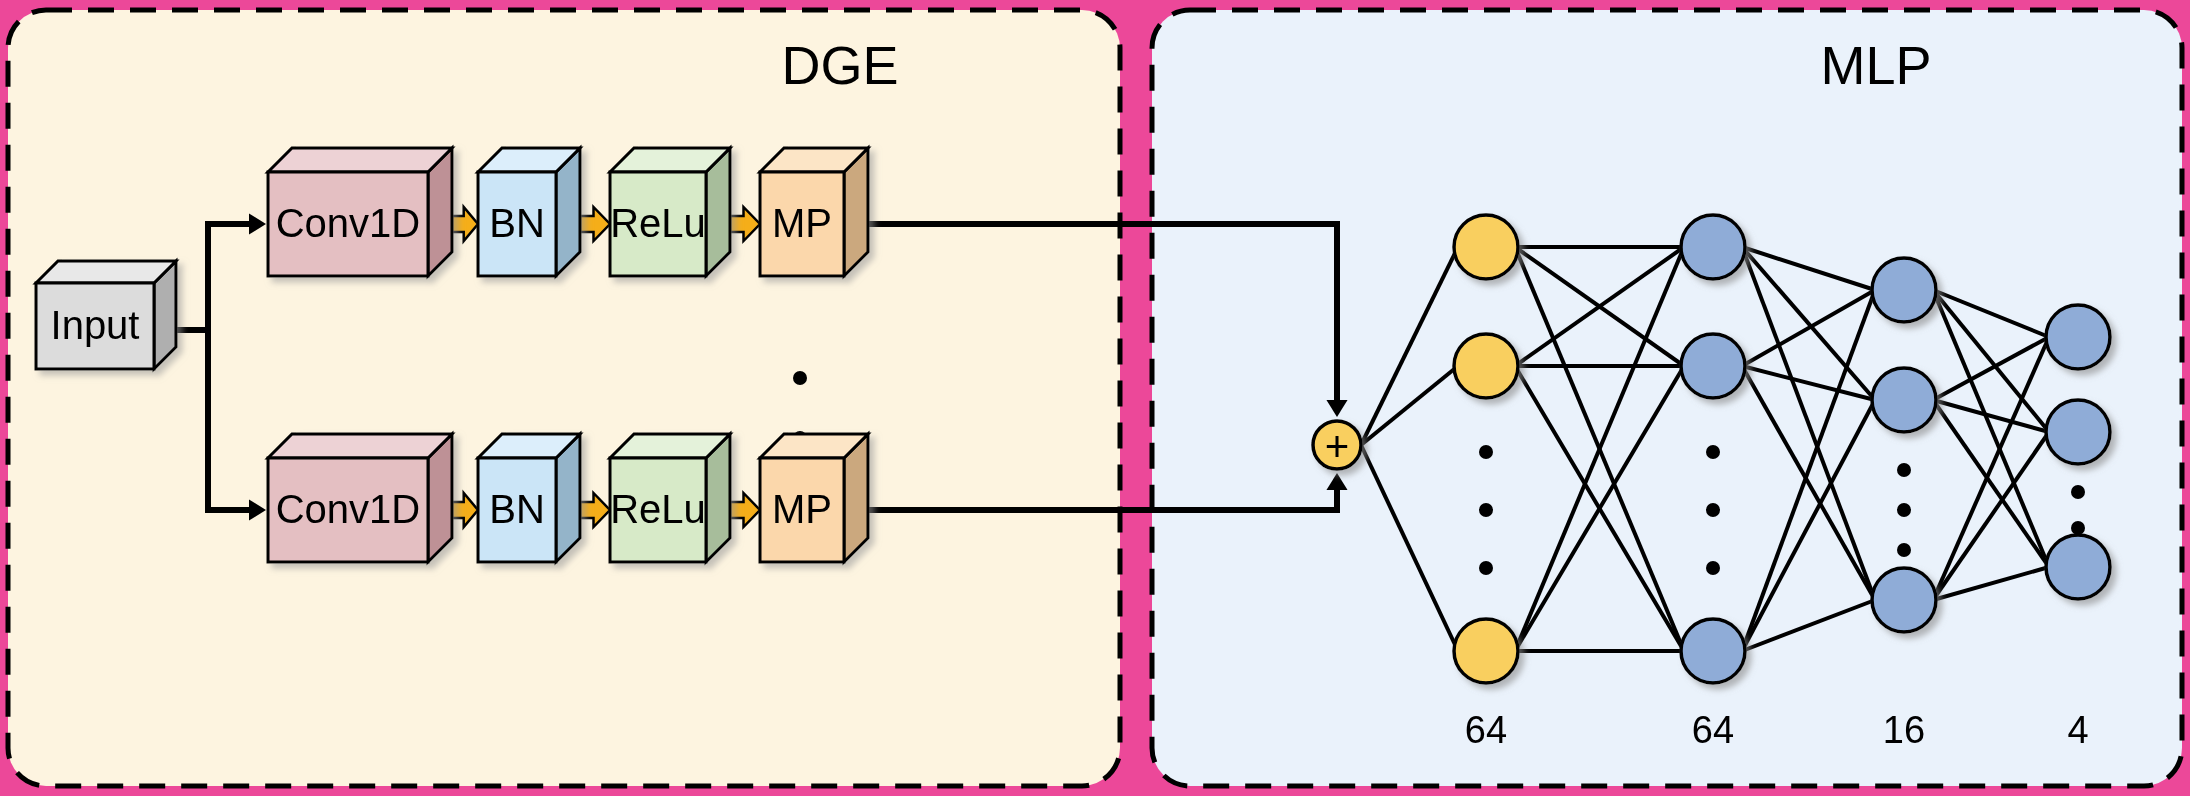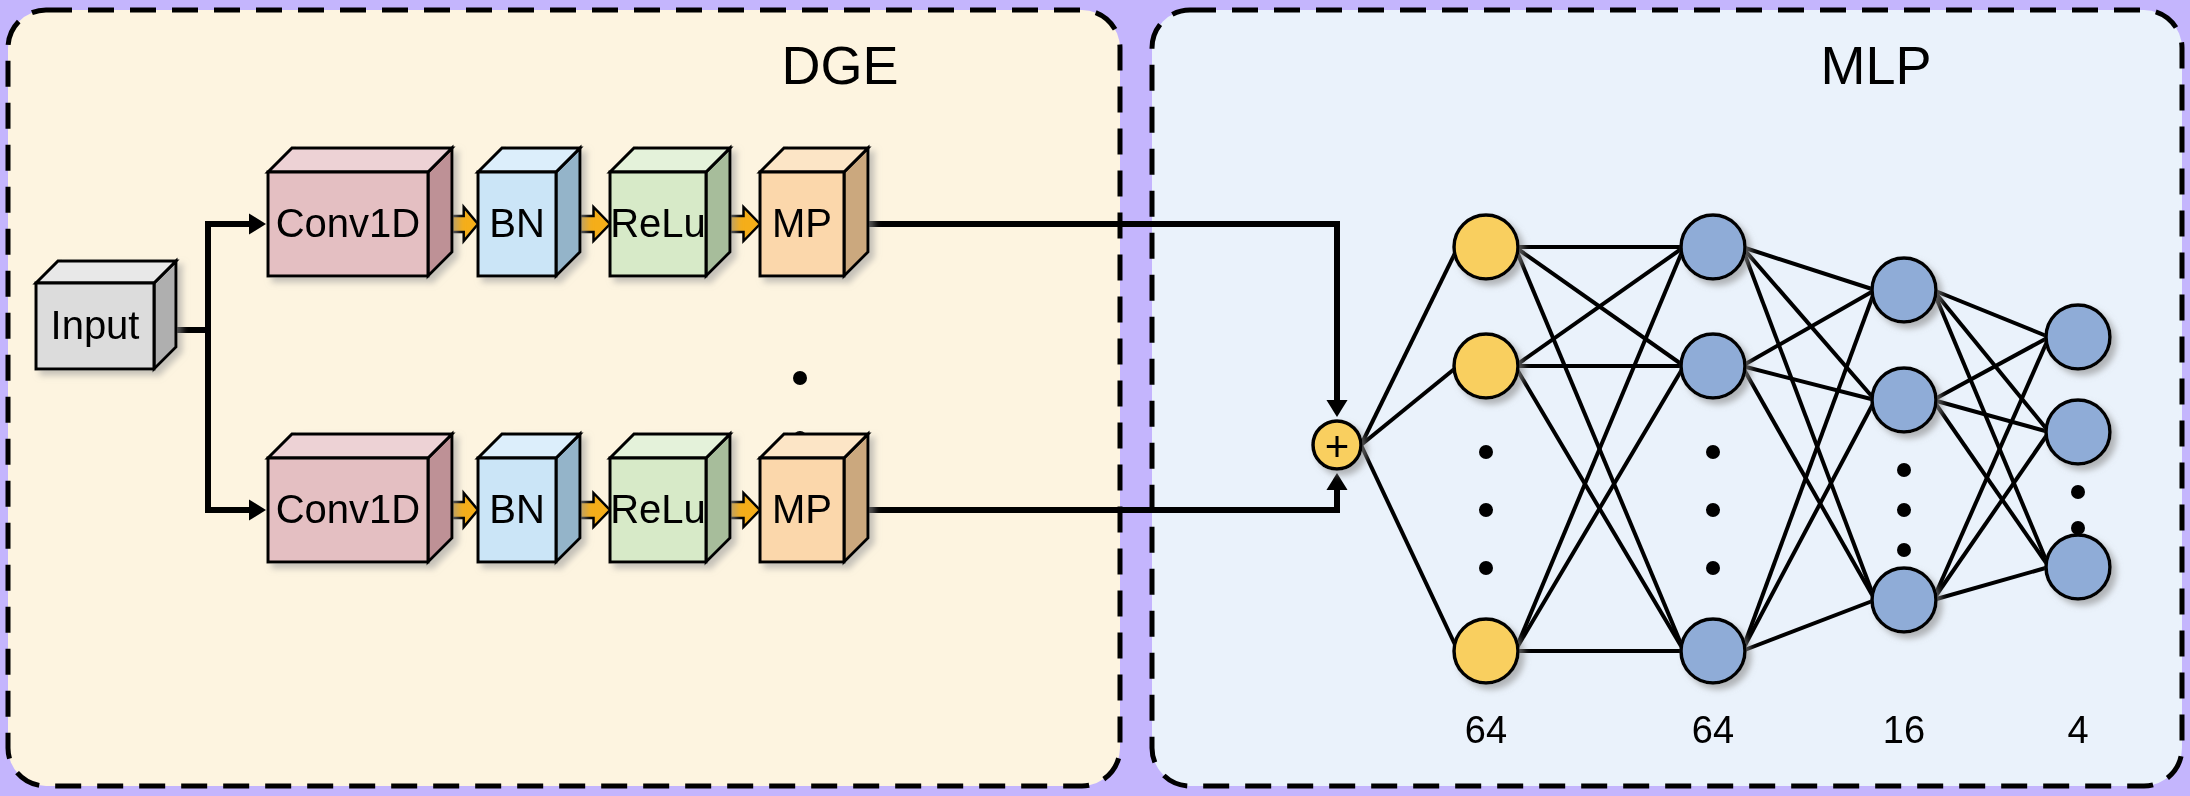--- a/index.html
+++ b/index.html
@@ -7,21 +7,21 @@
     padding: 0;
     background: #ffffff;
   }
   body {
     font-family: "Liberation Sans", sans-serif;
   }
   #root {
     position: relative;
     width: 2190px;
     height: 796px;
-    background: #c4b5fd;
+    background: #ec4899;
     overflow: hidden;
   }
   #diagram {
     position: absolute;
     left: 0;
     top: 0;
     width: 2190px;
     height: 796px;
   }
   .panel-title {

